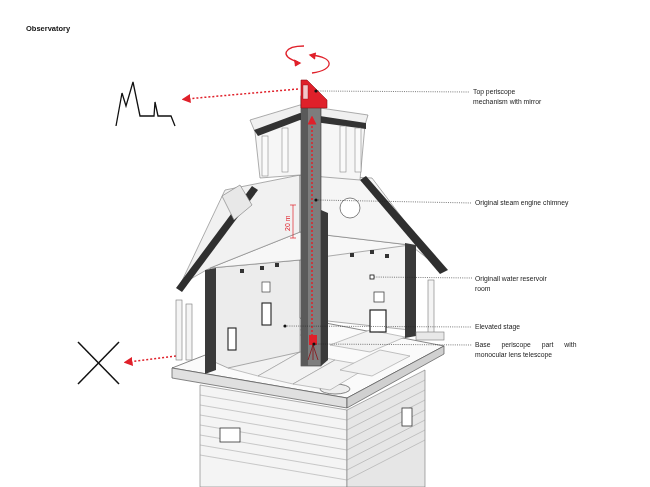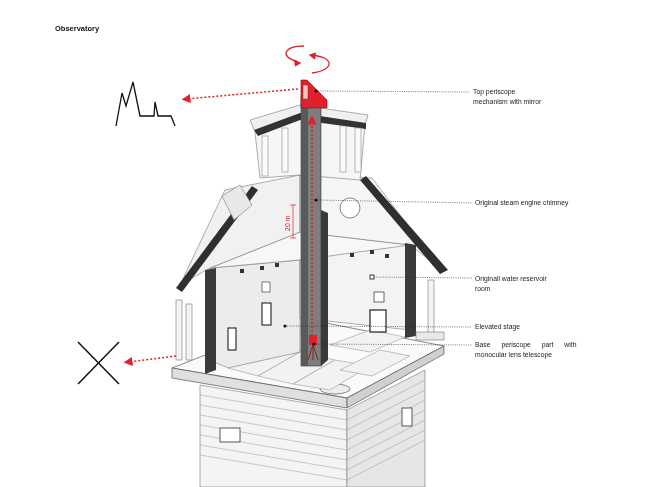--- a/index.html
+++ b/index.html
@@ -1,18 +1,18 @@
 <!DOCTYPE html>
 <html><head>
 <meta charset="utf-8">
 <style>
   html, body { margin: 0; padding: 0; background: #ffffff; }
   body { width: 650px; height: 487px; position: relative; overflow: hidden;
          font-family: "Liberation Sans", "DejaVu Sans", sans-serif; }
-  .title { position: absolute; left: 26px; top: 24px; font-size: 7.5px; font-weight: bold; color: #111; margin-left: 29px; }
+  .title { position: absolute; left: 26px; top: 24px; font-size: 7.5px; font-weight: bold; color: #111; }
   .label { position: absolute; font-size: 6.8px; line-height: 9.5px; color: #222; }
   .label.justify { text-align: justify; text-align-last: left; width: 113px; }
   svg.art { position: absolute; left: 0; top: 0; }
 </style>
 </head>
 <body>
 
 <div class="title">Observatory</div>
 
 <svg class="art" width="650" height="487" viewBox="0 0 650 487">

